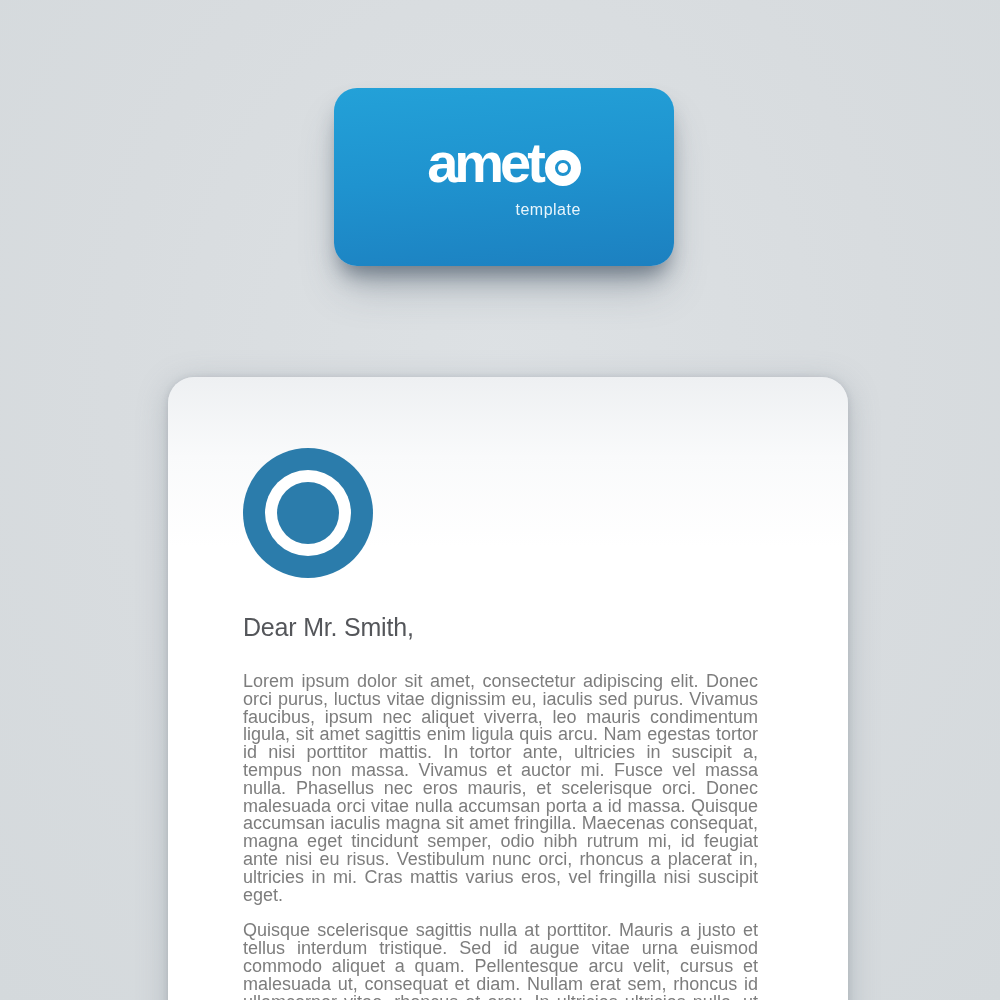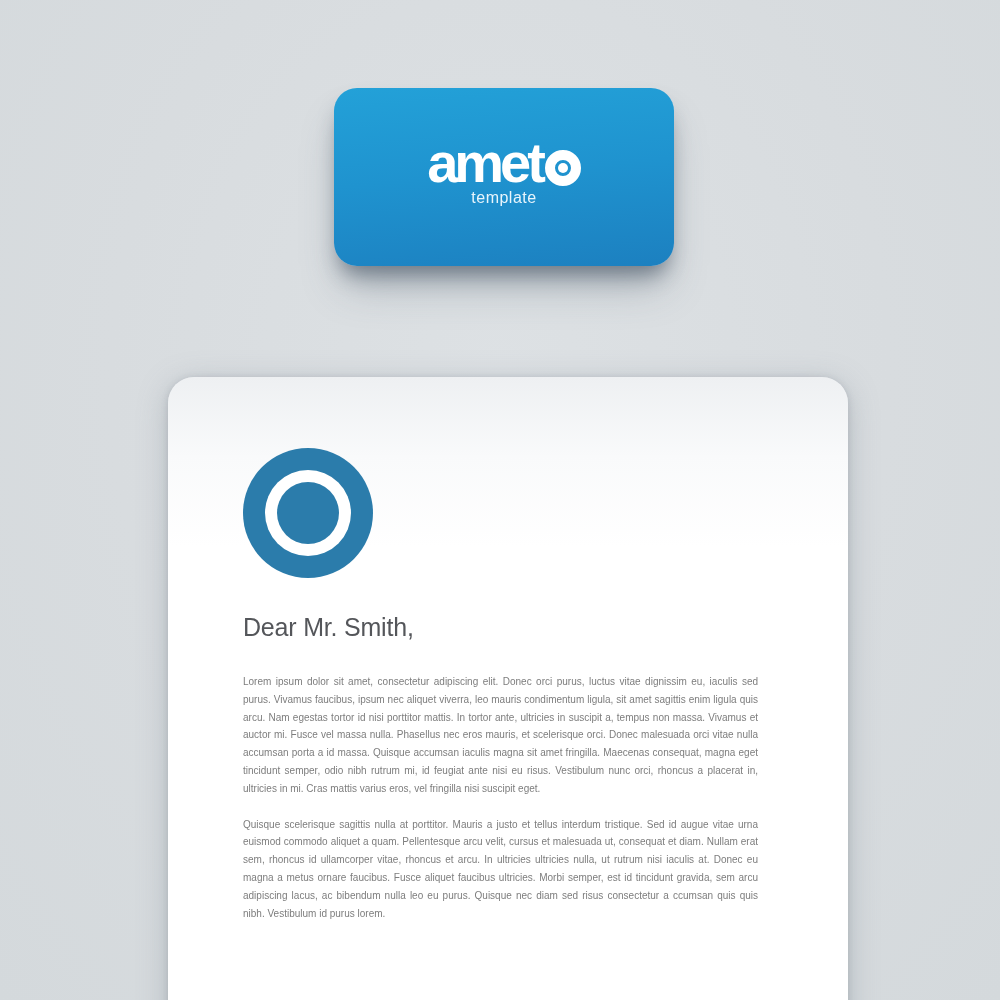--- a/index.html
+++ b/index.html
@@ -69,22 +69,22 @@
     height: 10px;
     margin: -5px 0 0 -5px;
     border-radius: 50%;
     background: #ffffff;
   }
   .logo-sub {
     color: #e8f5fc;
     font-size: 16px;
     font-weight: normal;
     letter-spacing: 0.5px;
-    text-align: center;
-    margin-top: 0px;
+    text-align: right;
+    margin-top: 12px;
   }
 
   
   .letter {
     position: absolute;
     left: 168px;
     top: 377px;
     width: 680px;
     height: 700px;
     border-radius: 26px 26px 0 0;
@@ -120,21 +120,21 @@
   }
   .greeting {
     margin: 35px 0 0 0;
     font-size: 25px;
     color: #54565a;
     letter-spacing: -0.2px;
   }
   .body-par {
     width: 515px;
     margin: 31px 0 0 0;
-    font-size: 10px;
+    font-size: 18px;
     line-height: 17.8px;
     color: #7d7d7d;
     text-align: justify;
   }
   .body-par + .body-par {
     margin-top: 18px;
   }
 </style>
 </head>
 <body>

